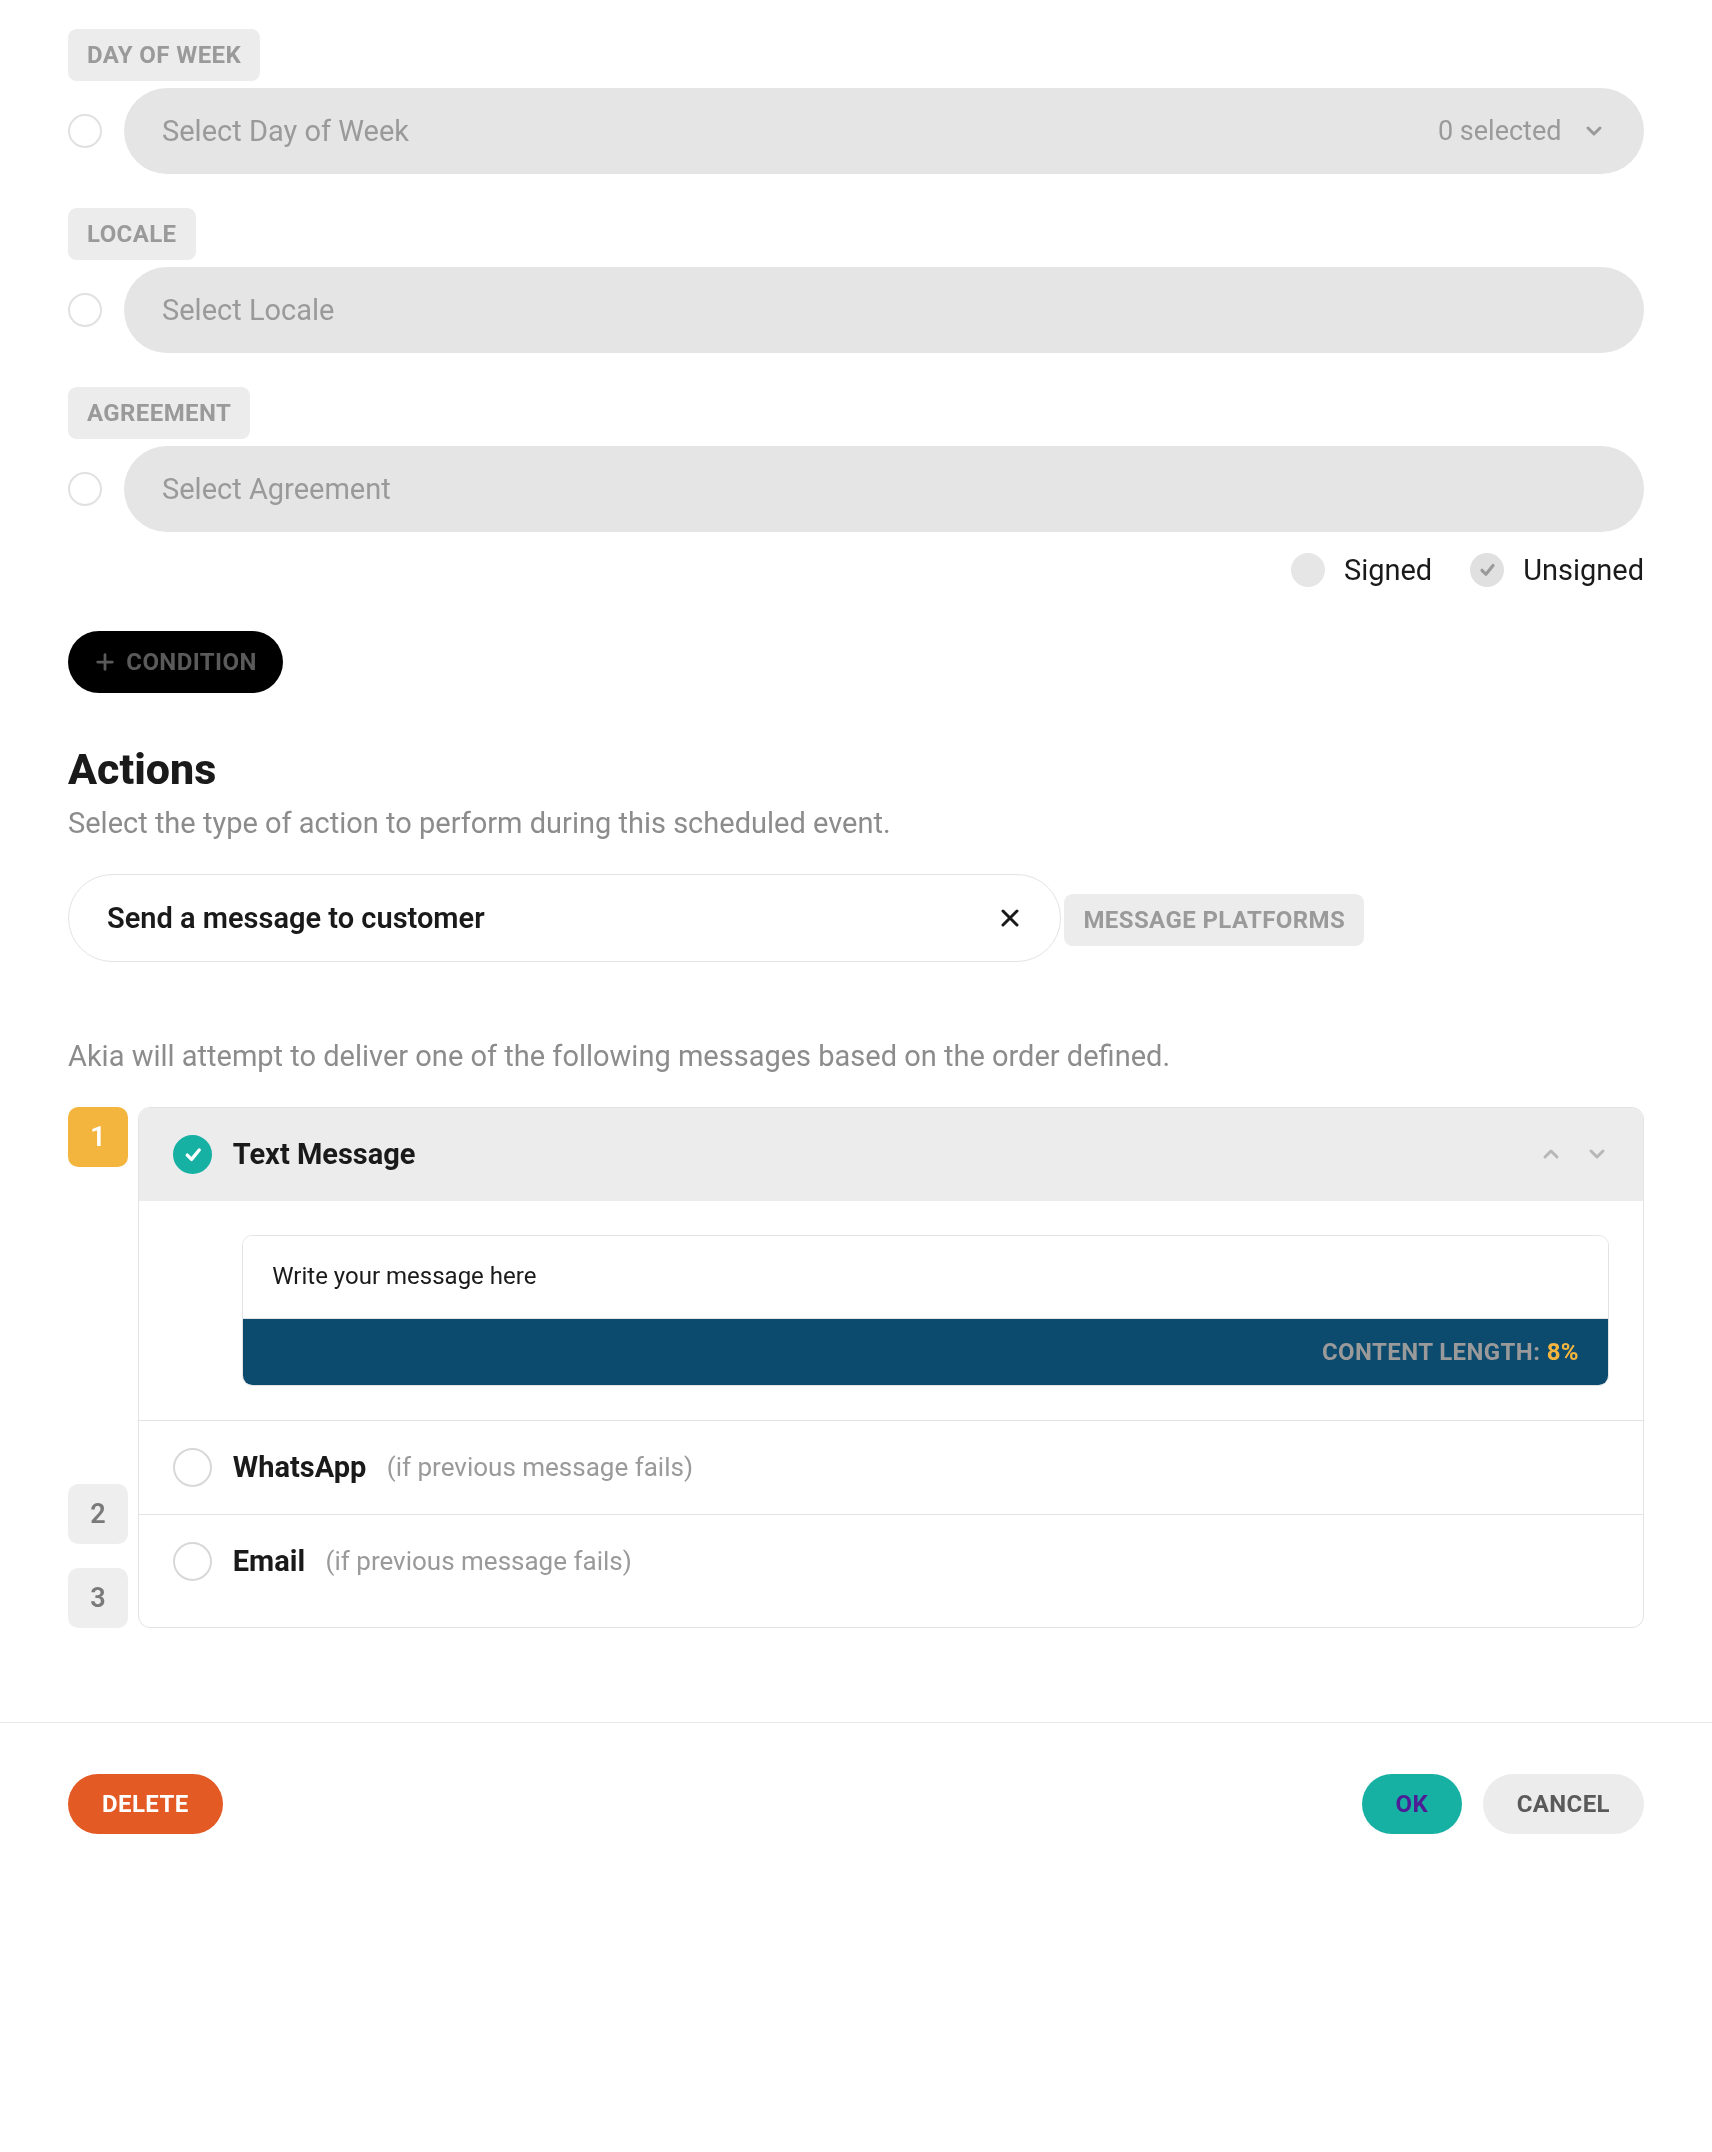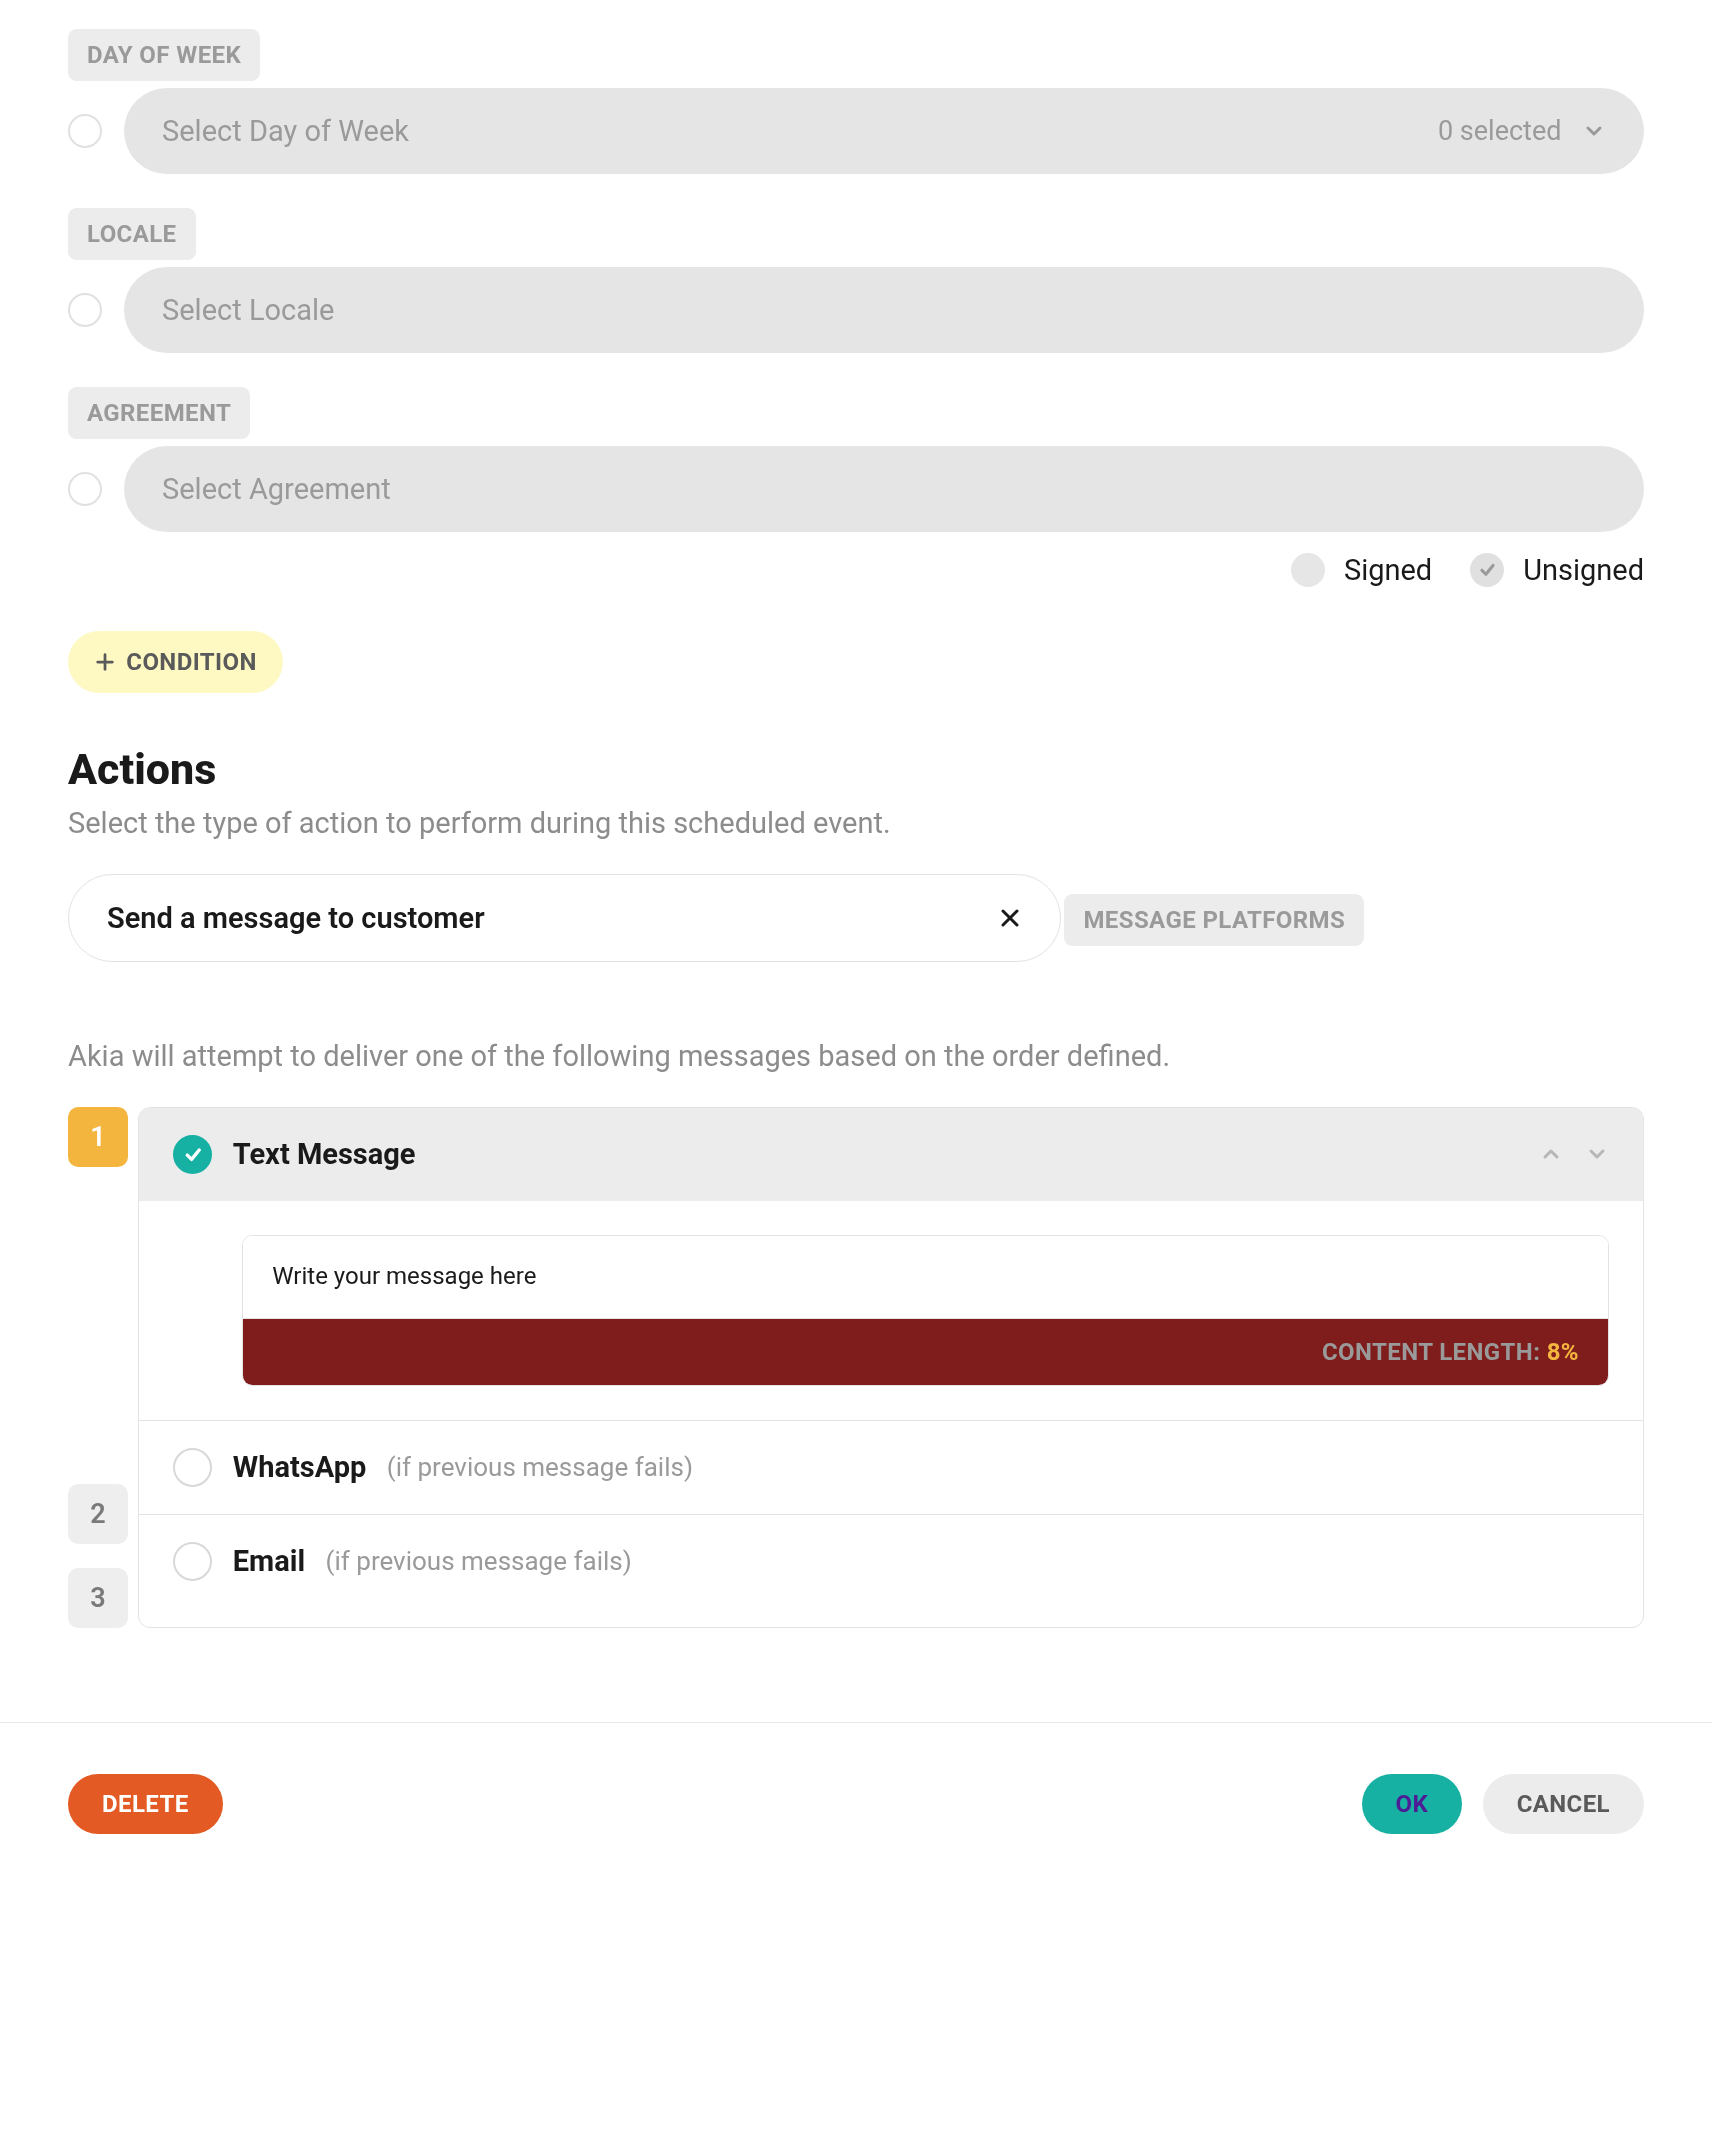--- a/index.html
+++ b/index.html
@@ -86,21 +86,21 @@
     background: #e0e0e0;
   }
   .checkbox-circle svg { width: 19px; height: 19px; }
   .check-opt { display:flex; align-items:flex-start; gap:8.6px; }
 
   
   .condition-btn {
     display: inline-flex;
     align-items: center;
     gap: 10.3px;
-    background: #fef9c3;
+    background: #000000;
     color: #5a5a5a;
     font-weight: 700;
     letter-spacing: 0.4px;
     font-size: 24px;
     padding: 17px 26px;
     border-radius: 34px;
     margin-top: 10.3px;
     margin-bottom: 51px;
   }
   .plus-icon { width: 22px; height: 22px; }
@@ -214,21 +214,21 @@
   }
   .msg-input {
     padding: 26px 29px;
     font-size: 24px;
     color: #1a1a1a;
     min-height: 82px;
     background:#fff;
   }
   .msg-footer {
     border-top: 1.7px solid #e3e3e3;
-    background: #7f1d1d;
+    background: #0c4a6e;
     padding: 19px 29px;
     text-align: right;
     font-size: 24px;
     font-weight: 700;
     letter-spacing: 0.4px;
     color: #9a9a9a;
   }
   .msg-footer .pct { color: #f4b53f; }
 
   

